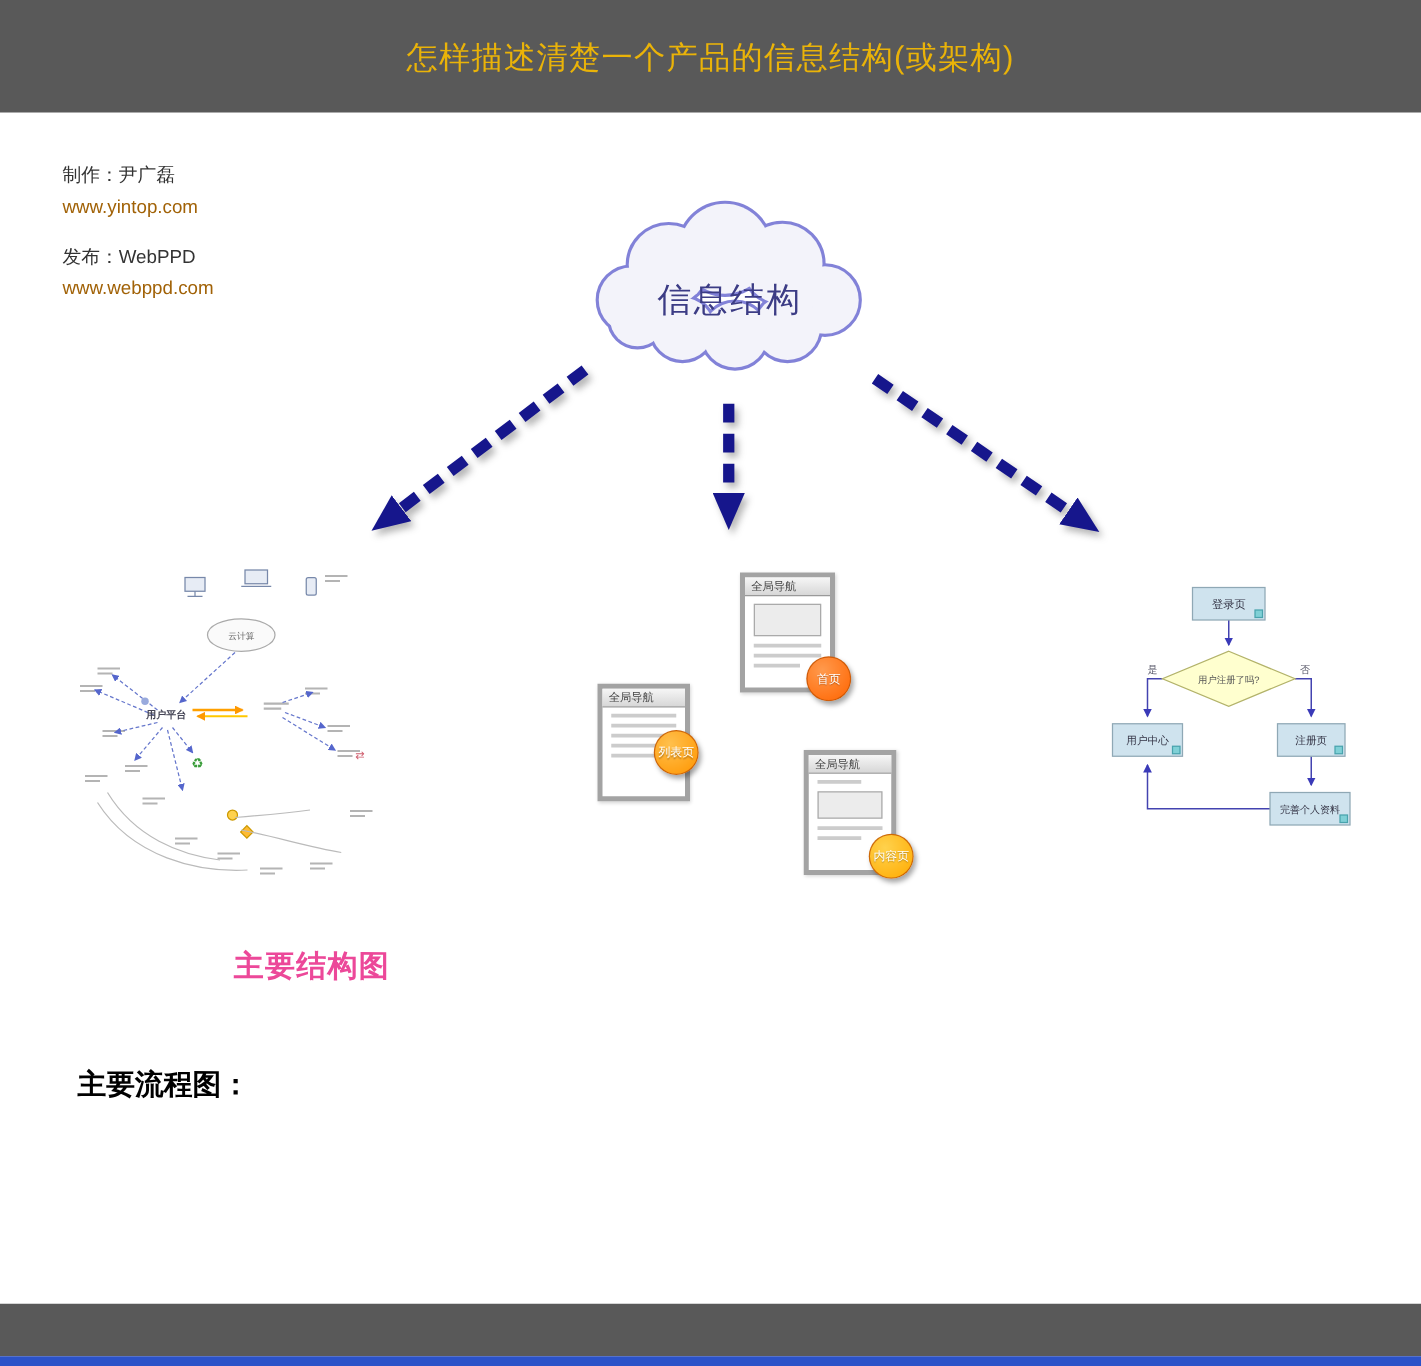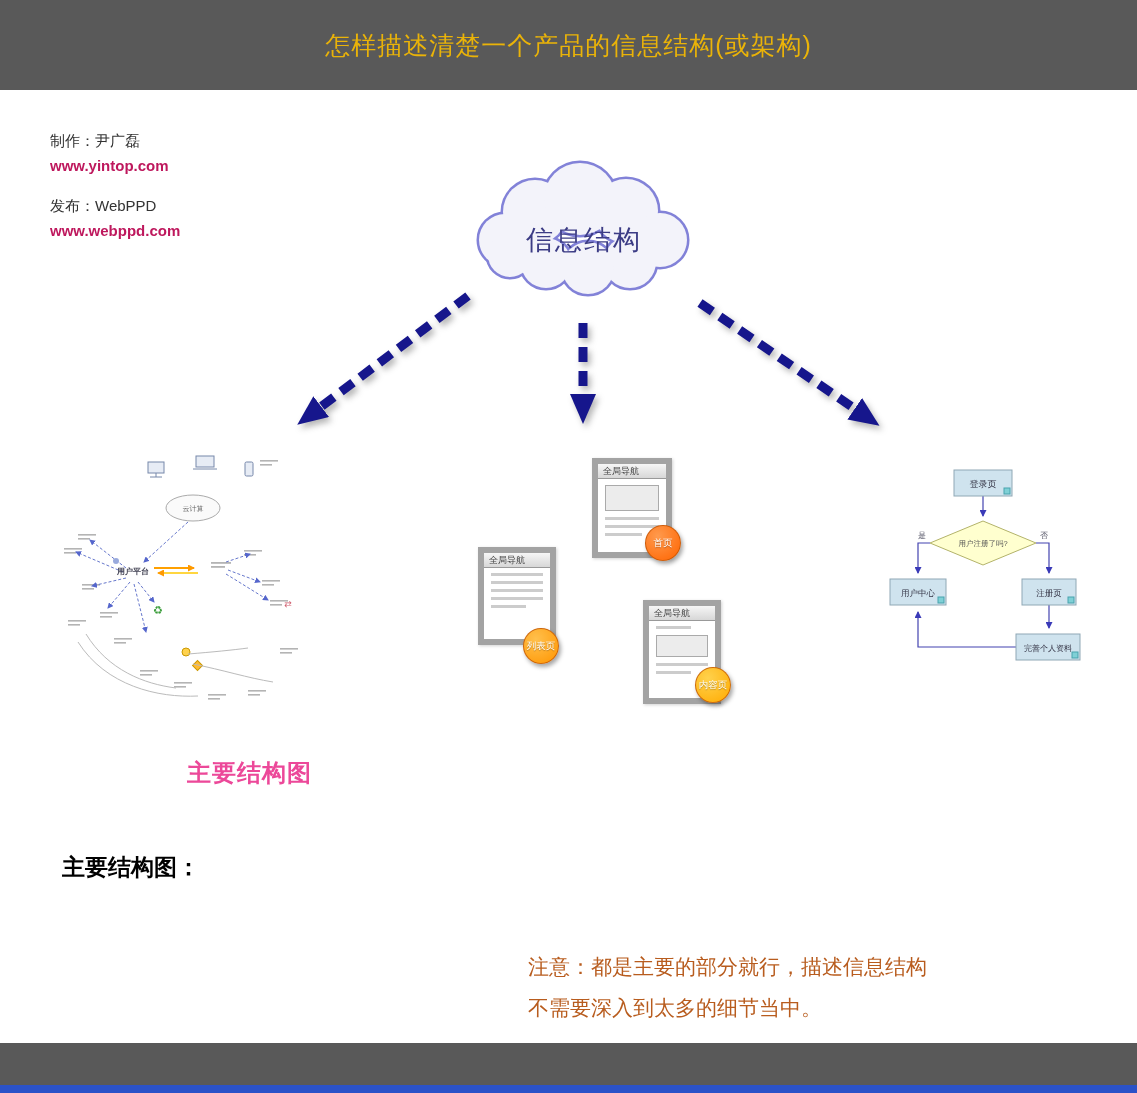--- a/index.html
+++ b/index.html
@@ -12,49 +12,49 @@
     position:absolute; left:0; top:0; width:100%; height:90px;
     background:#595959; display:flex; align-items:center; justify-content:center;
   }
   .header-title { color:#eab308; font-size:25px; letter-spacing:1px; }
   .footer-bar  { position:absolute; left:0; top:1043px; width:100%; height:42px; background:#595959; }
   .footer-accent { position:absolute; left:0; bottom:0; width:100%; height:8px; background:#2b52c8; }
 
   
   .credits { position:absolute; left:50px; top:132px; font-size:15px; line-height:1.2; }
   .credit-label { color:#333333; margin-bottom:7px; }
-  .credit-link  { display:block; color:#be185d; text-decoration:none; margin-bottom:22px;font-weight:bold; }
+  .credit-link  { display:block; color:#a16207; text-decoration:none; margin-bottom:22px; }
 
   
   svg.abs { position:absolute; pointer-events:none; }
 
   
   .wcard {
-    position:absolute; background:#ffffff; border:6px solid #a3a3a3;
+    position:absolute; background:#ffffff; border:4px solid #a3a3a3;
     box-shadow:1px 1px 3px rgba(0,0,0,.18);
   }
   .whead {
     height:14px; background:linear-gradient(#f6f6f6,#d7d7d7);
     border-bottom:1px solid #999; font-size:9px; color:#444;
     line-height:14px; padding-left:5px; white-space:nowrap; overflow:hidden;
   }
   .wline { height:3px; background:#cccccc; margin:5px 7px; }
   .wline.short { margin-right:24px; }
   .wbox { height:24px; border:1px solid #aaa; background:#ececec; margin:6px 7px; }
 
   .badge {
     position:absolute; width:34px; height:34px; border-radius:50%;
     display:flex; align-items:center; justify-content:center;
     color:#fff; font-size:9.5px; z-index:5;
     border:1px solid rgba(190,80,0,.75);
     box-shadow:2px 3px 4px rgba(0,0,0,.35);
     text-shadow:0 1px 1px rgba(0,0,0,.3);
   }
   .badge-home    { background:radial-gradient(circle at 35% 30%, #ff9a4d, #ff6400); left:645px; top:525px; }
-  .badge-list    { background:radial-gradient(circle at 35% 30%, #ffc04d, #ff9500); left:523px; top:628px; }
+  .badge-list    { background:radial-gradient(circle at 35% 30%, #ffc04d, #ff9500); left:523px; top:584px; }
   .badge-content { background:radial-gradient(circle at 35% 30%, #ffd24d, #ffaa00); left:695px; top:667px; }
 
   
   .caption {
     position:absolute; top:757px; width:220px; text-align:right;
     color:#ec4899; font-size:24px; font-weight:600; letter-spacing:1px;
   }
   .caption-structure { left:92px; }
   .caption-wireframe { left:502px; }
   .caption-flow      { left:882px; }
@@ -285,22 +285,18 @@
       <text x="170" y="195.5" text-anchor="middle" font-size="8" fill="#334">完善个人资料</text>
       <rect x="194" y="197" width="6" height="6" fill="#7fd0d6" stroke="#49a3ad"></rect>
     </g>
 
     <text x="44" y="83" text-anchor="middle" font-size="8" fill="#556">是</text>
     <text x="166" y="83" text-anchor="middle" font-size="8" fill="#556">否</text>
   </svg>
 
   <div class="caption caption-structure">主要结构图</div>
 
-  <div class="bottom-heading">主要结构图：</div>
-  <div class="note">
-    <div>注意：都是主要的部分就行，描述信息结构</div>
-    <div>不需要深入到太多的细节当中。</div>
-  </div>
+  <div class="bottom-heading">主要流程图：</div>
 
   <div class="footer-bar"></div>
   <div class="footer-accent"></div>
 
 </div>
 
 </body></html>

